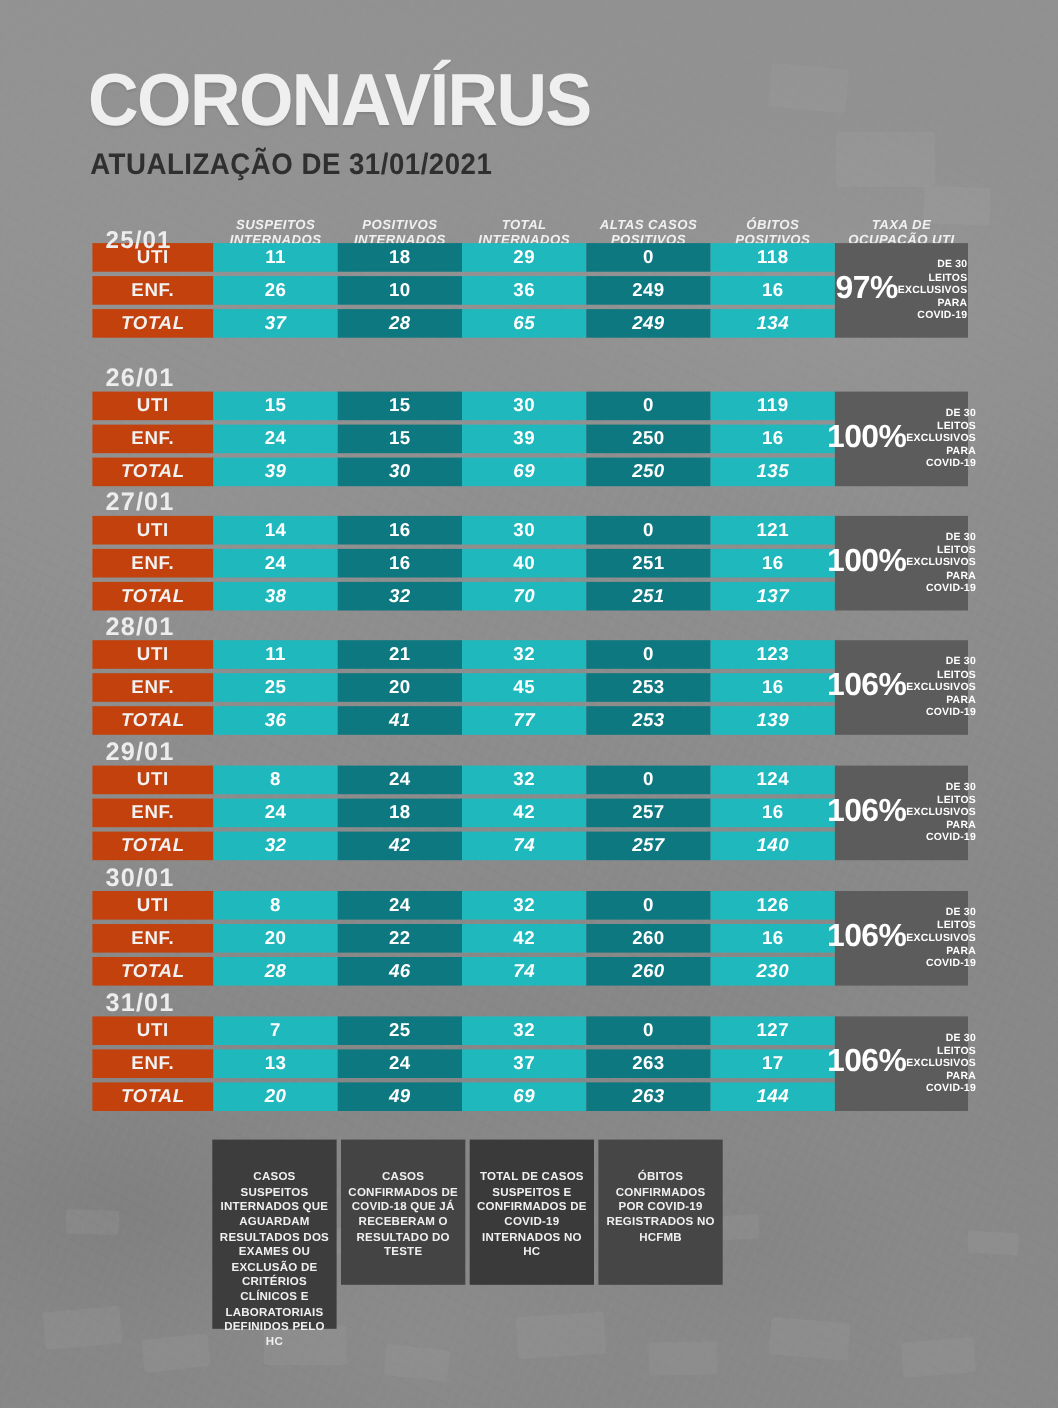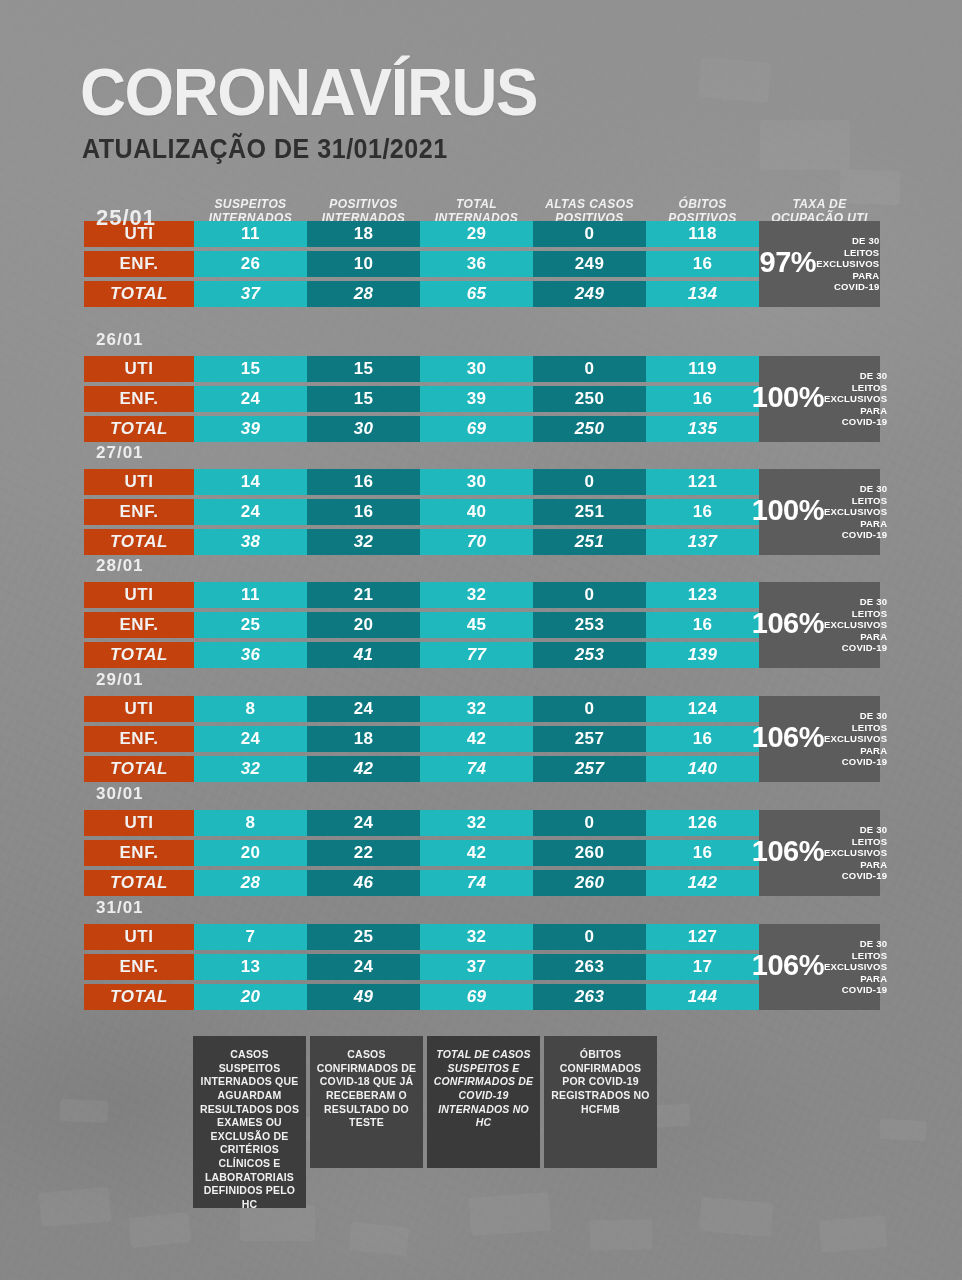--- a/index.html
+++ b/index.html
@@ -48,21 +48,21 @@
     font-size:27px;line-height:1;font-weight:bold;color:#2f2f2f;
     letter-spacing:.5px;transform:scaleX(.93);transform-origin:left center;
   }
   .logo{position:absolute;left:778px;top:72px;width:132px;height:86px;}
   .logo svg{display:block;}
 
   
   .block{position:absolute;left:84px;width:796px;}
   .date-label{
     position:absolute;left:12px;top:0;height:26px;
-    font-size:17px;font-weight:bold;color:#ededed;letter-spacing:1px;
+    font-size:23px;font-weight:bold;color:#ededed;letter-spacing:1px;
   }
   .grid{position:absolute;left:0;top:26px;width:796px;}
   .row{display:flex;height:26px;margin-bottom:4px;}
   .row:last-child{margin-bottom:0;font-style:italic;}
   .cell-label{
     width:110px;background:#c2410c;color:#f2f2f2;
     display:flex;align-items:center;justify-content:center;
     font-size:17px;font-weight:bold;letter-spacing:.6px;
   }
   .cell-val{
@@ -88,25 +88,25 @@
     text-align:center;letter-spacing:.4px;display:flex;align-items:flex-end;justify-content:center;
     padding-bottom:1px;box-sizing:border-box;font-style:italic;
   }
   .colheads .ch.last{width:121px;}
 
   
   .legend{position:absolute;left:193px;top:1036px;width:578px;display:flex;gap:4px;align-items:flex-start;}
   .legend-box{
     width:113px;background:#3d3d3d;color:#f0f0f0;
     font-size:10.5px;font-weight:bold;line-height:1.30;text-align:center;
-    padding:12px 6px 16px;box-sizing:border-box;letter-spacing:.2px;
+    padding:28px 6px 16px;box-sizing:border-box;letter-spacing:.2px;
   }
   .legend-box:nth-child(1){height:172px;}
   .legend-box:nth-child(2){height:132px;background:#444444;}
-  .legend-box:nth-child(3){height:132px;background:#3a3a3a;font-style:italic;}
+  .legend-box:nth-child(3){height:132px;background:#3a3a3a;}
   .legend-box:nth-child(4){height:132px;background:#464646;}
   .legend-box:nth-child(5){height:132px;background:#3c3c3c;}
 </style>
 </head>
 <body>
 
 <div id="bg-photo"></div>
 <div id="bg-shapes">
     <i style="left: 40px; top: 1190px; width: 70px; height: 34px; transform: rotate(-5deg);"></i>
     <i style="left: 130px; top: 1215px; width: 60px; height: 30px; transform: rotate(-6deg);"></i>
@@ -327,21 +327,21 @@
             <div class="cell-val c2">42</div>
             <div class="cell-val c3">260</div>
             <div class="cell-val c4">16</div>
           </div>
           <div class="row">
             <div class="cell-label">TOTAL</div>
             <div class="cell-val c0">28</div>
             <div class="cell-val c1">46</div>
             <div class="cell-val c2">74</div>
             <div class="cell-val c3">260</div>
-            <div class="cell-val c4">142</div>
+            <div class="cell-val c4">230</div>
           </div>
         </div>
         <div class="occ">
           <div class="occ-pct">106%</div>
           <div class="occ-note">DE 30 LEITOS EXCLUSIVOS PARA COVID-19</div>
         </div>
       </div>
       <div class="block" style="top: 898px; height: 116px;">
         <div class="date-label">31/01</div>
         <div class="grid">

